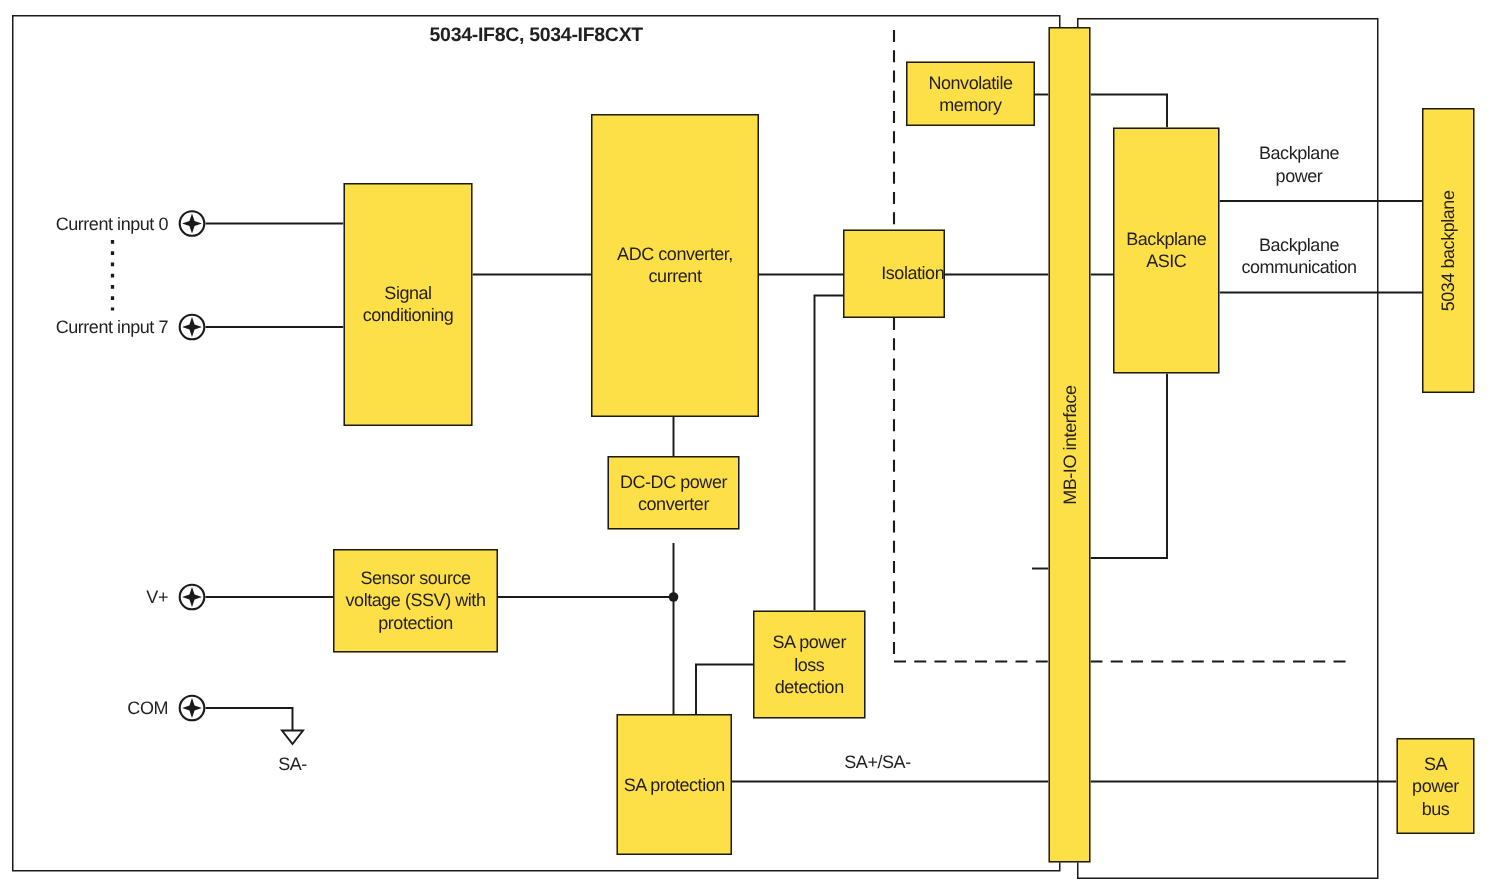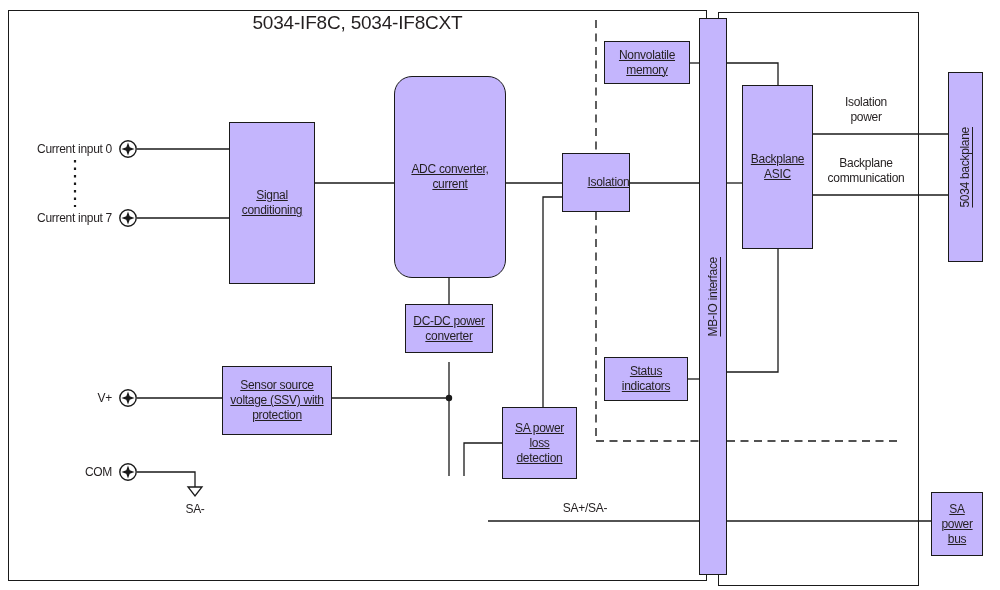--- a/index.html
+++ b/index.html
@@ -7,27 +7,27 @@
     position:relative;width:1000px;height:590px;background:#ffffff;
     font-family:"Liberation Sans", sans-serif;
     color:#231f20;overflow:hidden;
   }
   .stage *{box-sizing:border-box;}
   .outer-box{
     position:absolute;border:1.5px solid #1a1a1a;background:transparent;z-index:1;
   }
   .module-title{
     position:absolute;z-index:4;text-align:center;
-    font-size:19px;font-weight:normal;letter-spacing:-0.2px;line-height:14px;
+    font-size:13px;font-weight:bold;letter-spacing:-0.2px;line-height:14px;
   }
   svg.wires{position:absolute;left:0;top:0;z-index:2;}
   .box{
-    position:absolute;z-index:3;background:#c4b5fd;border:1.4px solid #1a1a1a;
+    position:absolute;z-index:3;background:#fde047;border:1.4px solid #1a1a1a;
     display:flex;align-items:center;justify-content:center;text-align:center;
-    font-size:12px;line-height:15px;letter-spacing:-0.3px;padding:1px 3px;text-decoration:underline;
+    font-size:12px;line-height:15px;letter-spacing:-0.3px;padding:1px 3px;
   }
   .box.vtext{padding:0;}
   .vlabel{
     writing-mode:vertical-rl;transform:rotate(180deg);
     white-space:nowrap;font-size:12px;letter-spacing:-0.3px;
   }
   .freelabel{
     position:absolute;z-index:3;font-size:12px;line-height:15px;letter-spacing:-0.3px;
   }
   .r{text-align:right;}
@@ -105,39 +105,39 @@
         <path d="M -6.6 0 L -1.7 -1.7 L 0 -6.6 L 1.7 -1.7 L 6.6 0 L 1.7 1.7 L 0 6.6 L -1.7 1.7 Z" fill="#1a1a1a"></path>
       </g>
       <g transform="translate(128,472)">
         <circle r="8.2" fill="#ffffff" stroke="#1a1a1a" stroke-width="1.4"></circle>
         <path d="M -6.6 0 L -1.7 -1.7 L 0 -6.6 L 1.7 -1.7 L 6.6 0 L 1.7 1.7 L 0 6.6 L -1.7 1.7 Z" fill="#1a1a1a"></path>
       </g>
     </g>
   </svg>
 
   <div class="box" style="left:229px;top:122px;width:86px;height:162px;">Signal conditioning</div>
-  <div class="box" style="left:394px;top:76px;width:112px;height:202px;border-radius:18px;">ADC converter, current</div>
+  <div class="box" style="left:394px;top:76px;width:112px;height:202px;">ADC converter, current</div>
   <div class="box" style="left:405px;top:304px;width:88px;height:49px;">DC-DC power converter</div>
   <div class="box" style="left:562px;top:153px;width:68px;height:59px;padding-left:28px;">Isolation</div>
   <div class="box" style="left:604px;top:41px;width:86px;height:43px;">Nonvolatile memory</div>
-  <div class="box" style="left:604px;top:357px;width:84px;height:44px;">Status indicators</div>
   <div class="box vtext" style="left:699px;top:18px;width:28px;height:557px;">
     <span class="vlabel">MB-IO interface</span>
   </div>
   <div class="box" style="left:742px;top:85px;width:71px;height:164px;">Backplane ASIC</div>
   <div class="box vtext" style="left:948px;top:72px;width:35px;height:190px;">
     <span class="vlabel">5034 backplane</span>
   </div>
   <div class="box" style="left:222px;top:366px;width:110px;height:69px;">Sensor source voltage (SSV) with protection</div>
   <div class="box" style="left:502px;top:407px;width:75px;height:72px;">SA power loss detection</div>
+  <div class="box" style="left:411px;top:476px;width:77px;height:94px;">SA protection</div>
   <div class="box" style="left:931px;top:492px;width:52px;height:64px;">SA power bus</div>
 
   <div class="freelabel r" style="left:22px;top:142px;width:90px;">Current input 0</div>
   <div class="freelabel r" style="left:22px;top:211px;width:90px;">Current input 7</div>
   <div class="freelabel r" style="left:60px;top:391px;width:52px;">V+</div>
   <div class="freelabel r" style="left:60px;top:465px;width:52px;">COM</div>
   <div class="freelabel c" style="left:177px;top:502px;width:36px;">SA-</div>
 
-  <div class="freelabel c" style="left:831px;top:95px;width:70px;">Isolation power</div>
+  <div class="freelabel c" style="left:831px;top:95px;width:70px;">Backplane power</div>
   <div class="freelabel c" style="left:820px;top:156px;width:92px;">Backplane communication</div>
   <div class="freelabel c" style="left:545px;top:501px;width:80px;">SA+/SA-</div>
 
 </div>
 
 </body></html>

